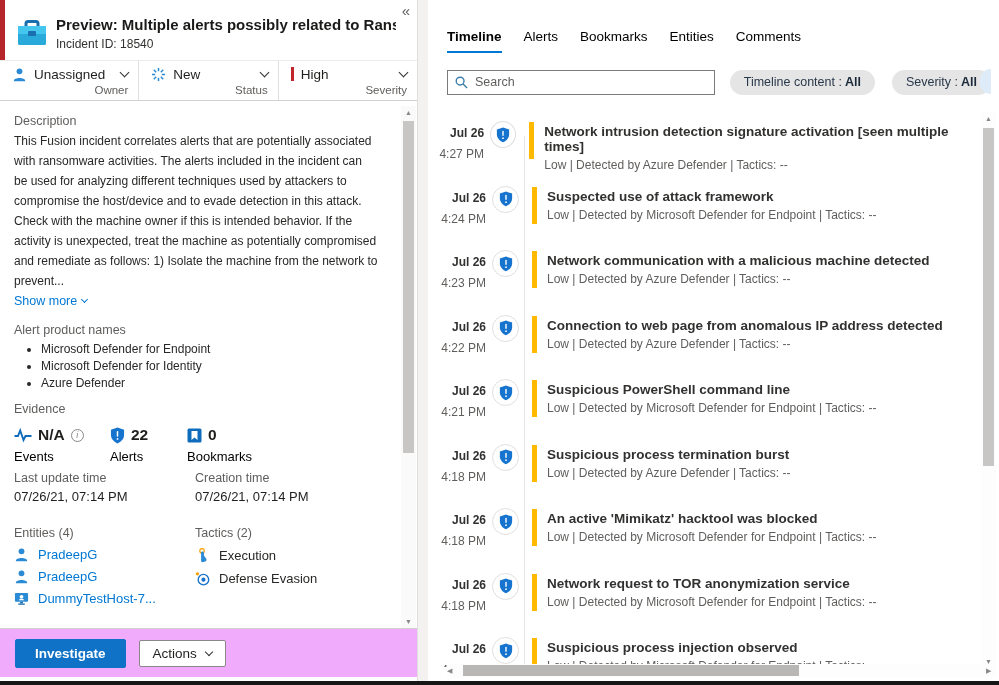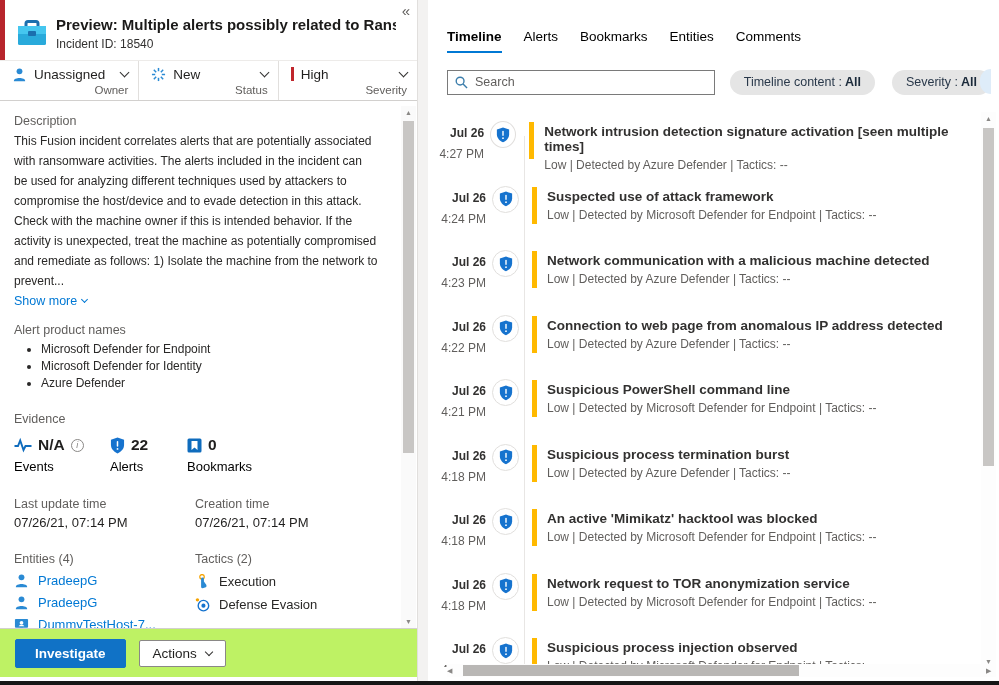--- a/index.html
+++ b/index.html
@@ -25,41 +25,41 @@
   .sev-bar { width:3px; height:14px; background:#c0262c; }
 
   .panel-scroll { position:absolute; top:102px; left:0; width:400px; bottom:53px; padding:12px 24px 0 14px; overflow:hidden; font-size:12px; }
   .sec-label { color:#605e5c; font-size:12.5px; }
   .desc-text { margin-top:3px; color:#292827; line-height:20px; width:364px; }
   .show-more { color:#0078d4; margin-top:3px; font-size:12.5px; cursor:pointer; display:inline-flex; align-items:center; gap:5px; }
   .chev-sm { width:5px; height:5px; border-right:1.2px solid #0078d4; border-bottom:1.2px solid #0078d4; transform:rotate(45deg); margin-top:-3px; }
   .products-label { margin-top:15px; }
   .products-list { margin-top:4px; padding-left:27px; color:#292827; }
   .products-list li { line-height:17px; }
-  .evidence-label { margin-top:20px; }
+  .evidence-label { margin-top:10px; }
   .ev-row { display:flex; margin-top:9px; }
   .ev-item { margin-right:0; }
   .ev-item:nth-child(1){ width:96px; } .ev-item:nth-child(2){ width:77px; }
   .ev-top { display:flex; align-items:center; gap:6px; font-size:15.5px; font-weight:700; color:#201f1e; height:20px; }
   .info-i { width:13px; height:13px; border:1px solid #8a8886; border-radius:50%; color:#8a8886; font-size:9px; font-weight:400; display:inline-flex; align-items:center; justify-content:center; font-style:italic; }
   .ev-link { color:#000000; font-size:13px; margin-top:4px; cursor:pointer; }
-  .times-row { display:flex; margin-top:23px; }
+  .times-row { display:flex; margin-top:7px; }
   .times-col { width:193px; }
   .time-val { color:#201f1e; font-size:13px; margin-top:4px; }
   .ent-row { display:flex; margin-top:22px; }
   .ent-col { width:193px; }
   .ent-item { display:flex; align-items:center; gap:9px; margin-top:6px; height:16px; color:#0078d4; font-size:13px; cursor:pointer; }
   .tac-item { display:flex; align-items:center; gap:9px; margin-top:7px; height:16px; color:#292827; font-size:13px; }
 
   
   .l-sbar { position:absolute; right:1px; top:106px; width:15px; height:522px; background:#fafafa; }
   .l-sbar .sb-thumb { position:absolute; left:2px; width:11px; top:15px; height:332px; background:#c8c6c4; }
   .sb-arrow { position:absolute; left:0; width:15px; text-align:center; font-size:7px; color:#8a8886; }
 
-  .panel-footer { position:absolute; left:0; right:0; bottom:4px; height:49px; border-top:1px solid #d2d0ce; background:#bef264; display:flex; align-items:center; padding-left:15px; gap:13px; }
+  .panel-footer { position:absolute; left:0; right:0; bottom:4px; height:49px; border-top:1px solid #d2d0ce; background:#f0abfc; display:flex; align-items:center; padding-left:15px; gap:13px; }
   .investigate-btn { background:#1072c6; color:#fff; border:1px solid #1072c6; font-family:inherit; font-size:13.5px; font-weight:600; padding:6px 19px; border-radius:2px; cursor:pointer; }
   .actions-btn { background:#fff; border:1px solid #8a8886; color:#201f1e; font-family:inherit; font-size:13.5px; padding:5px 13px; border-radius:2px; display:flex; align-items:center; gap:9px; cursor:pointer; }
   .chev-dk { width:6px; height:6px; border-right:1.4px solid #323130; border-bottom:1.4px solid #323130; transform:rotate(45deg); margin-top:-3px; }
 
   
   .right-panel { position:absolute; left:428px; top:0; width:571px; height:681px; background:#fff; }
   .tabs { position:absolute; top:29px; left:19px; display:flex; gap:22px; }
   .tab { font-size:13.5px; color:#000000; padding-bottom:7px; cursor:pointer; border-bottom:2px solid transparent; }
   .tab.active { font-weight:700; border-bottom:2px solid #0078d4; }
 

